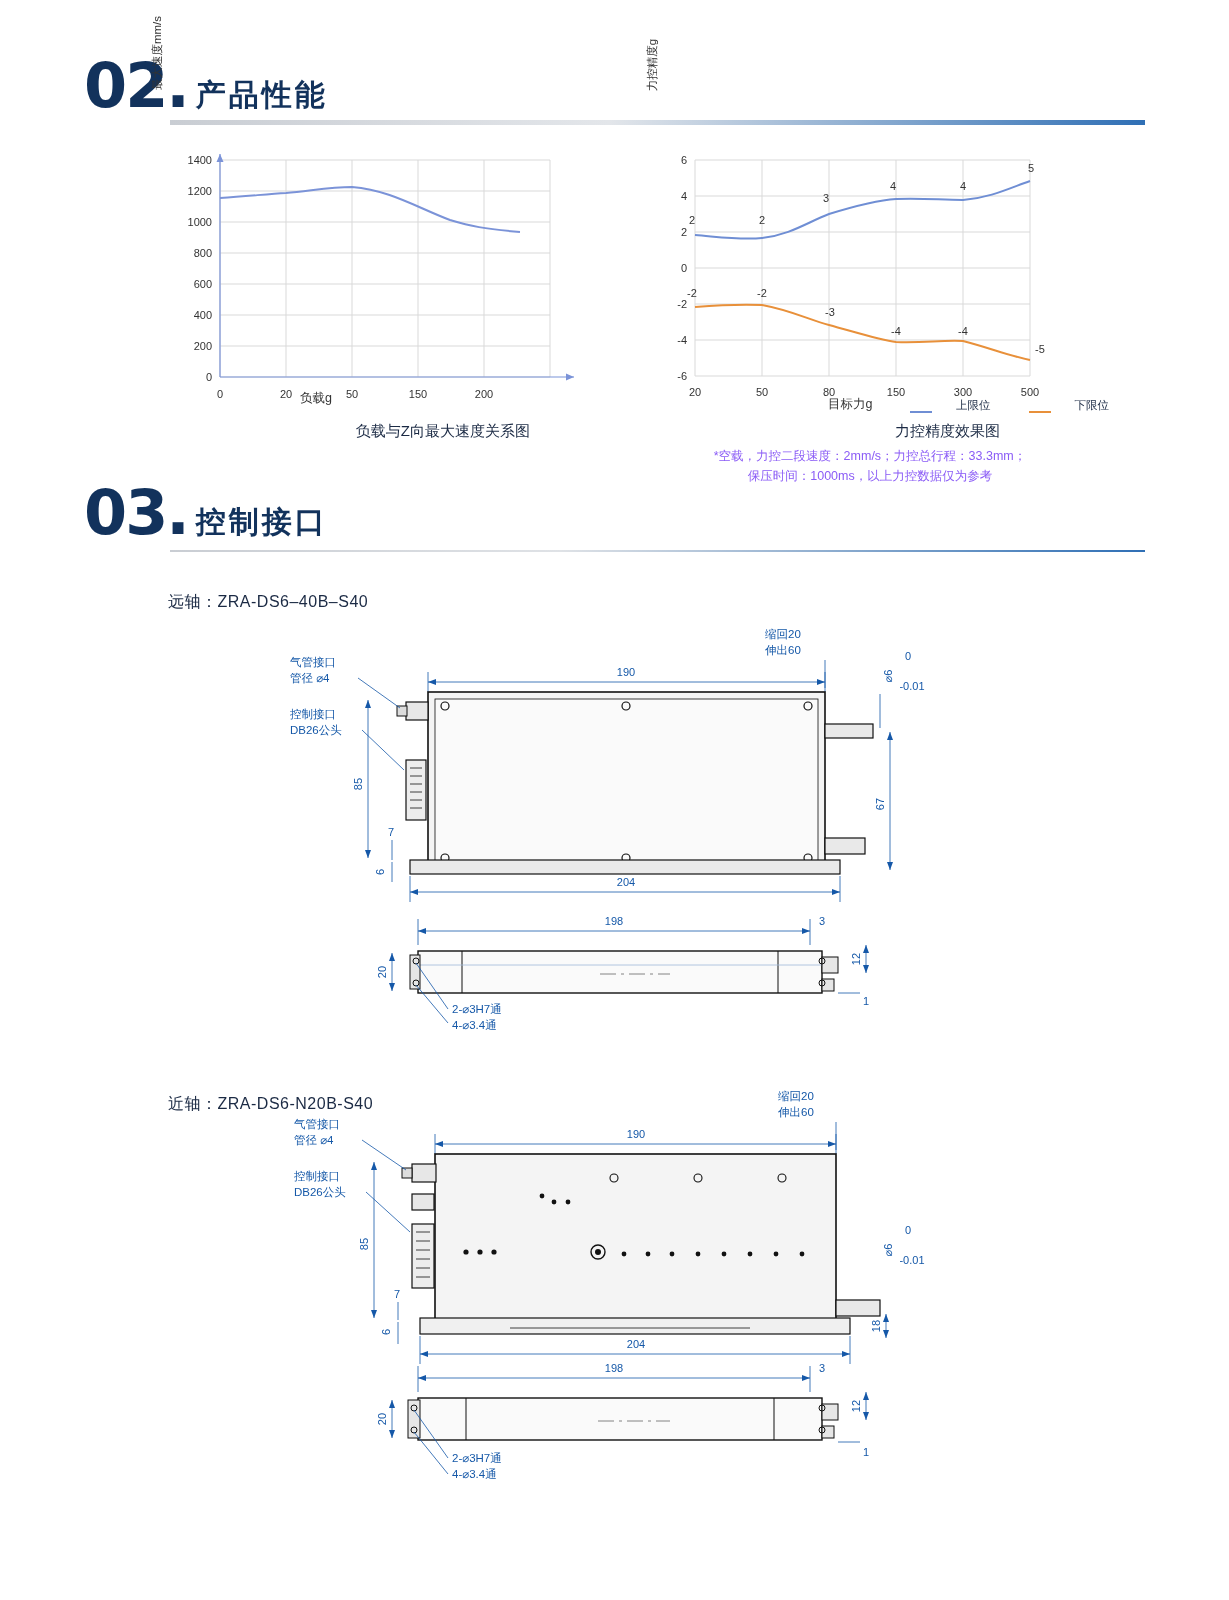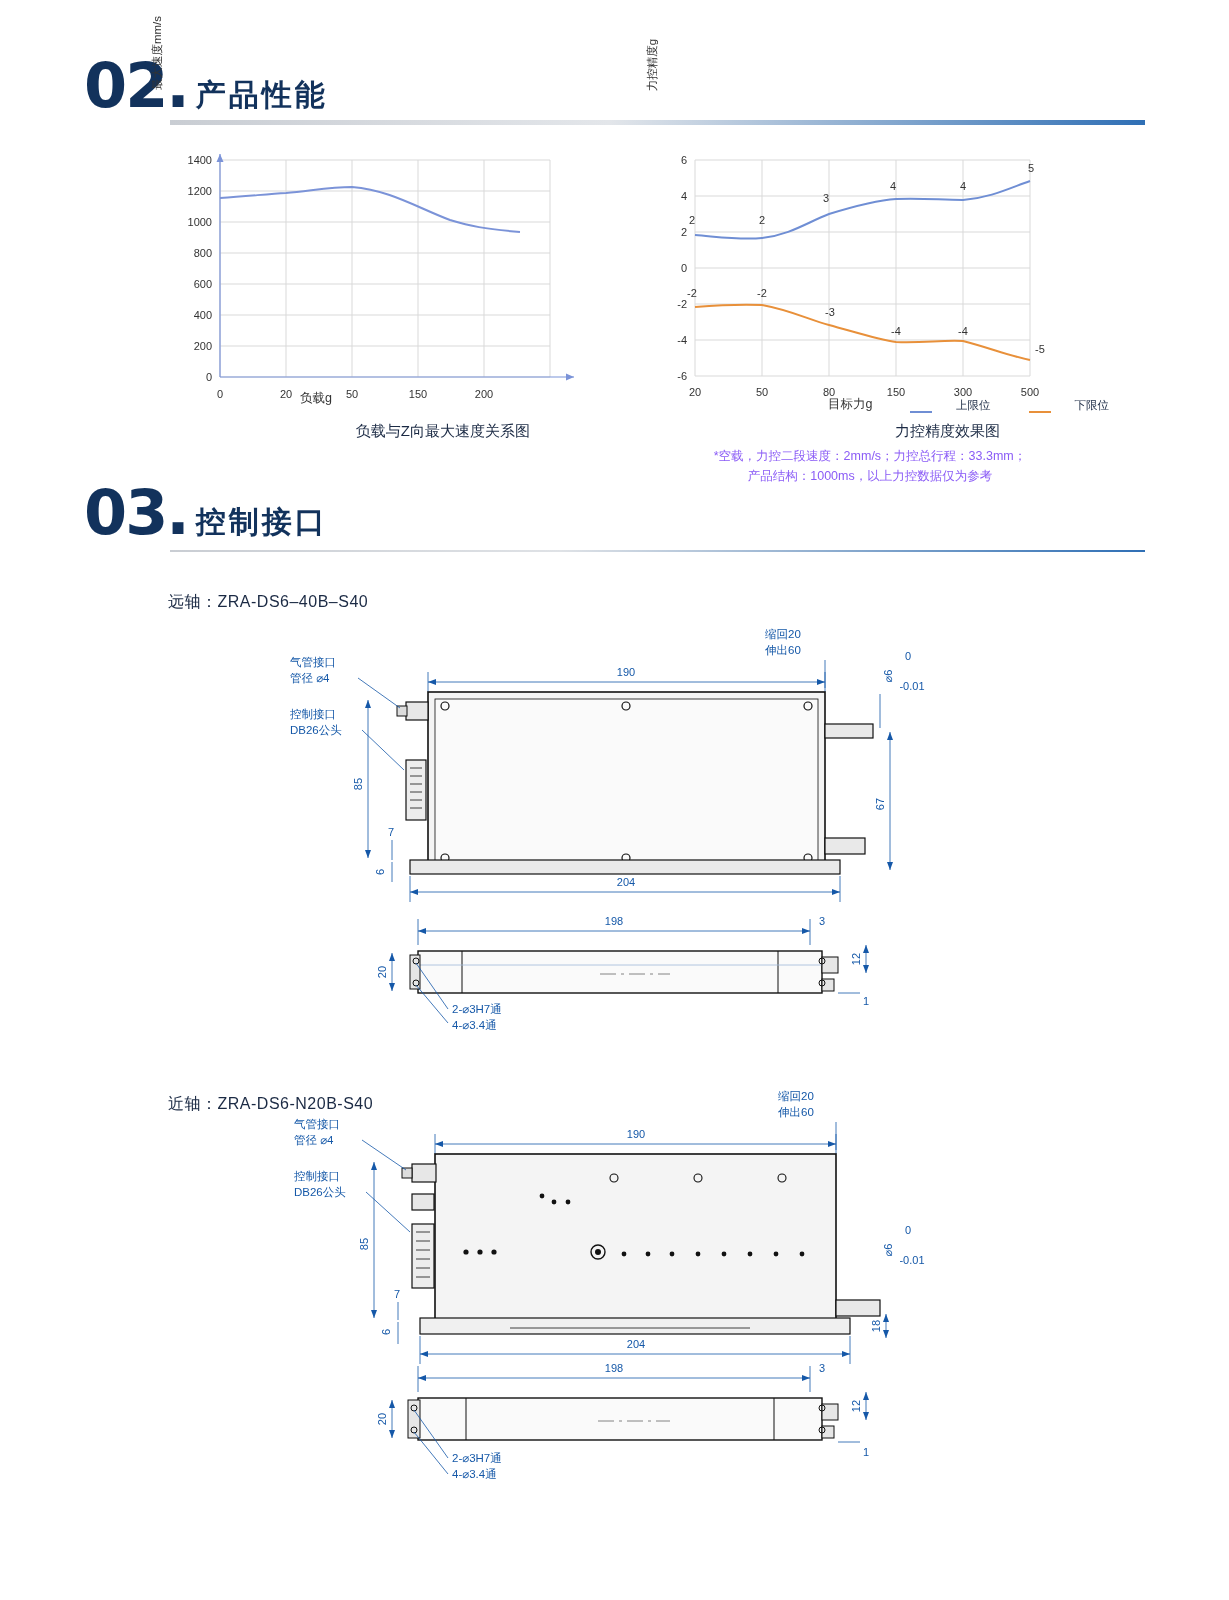--- a/index.html
+++ b/index.html
@@ -179,21 +179,21 @@
 
   <div style="position:absolute;left:910px;top:398px;display:flex;align-items:flex-end;gap:24px;font-size:11.5px;color:#1b2a44;">
     <span style="display:inline-block;width:22px;height:2px;background:#6f8ed4;"></span>
     <span>上限位</span>
     <span style="display:inline-block;width:22px;height:2px;background:#e8903a;margin-left:14px;"></span>
     <span>下限位</span>
   </div>
 
   <div class="chart-caption" style="left:740px;top:422px;width:260px;">力控精度效果图</div>
   <div class="chart-note" style="left:640px;top:446px;width:460px;">*空载，力控二段速度：2mm/s；力控总行程：33.3mm；</div>
-  <div class="chart-note" style="left:640px;top:466px;width:460px;">产品结构：1000ms，以上力控数据仅为参考</div>
+  <div class="chart-note" style="left:640px;top:466px;width:460px;">保压时间：1000ms，以上力控数据仅为参考</div>
 
   <div class="section-head" style="left:84px;top:487px;">
     <span class="sec-num">03.</span>
     <span class="sec-title">控制接口</span>
   </div>
   <div class="sec-rule thin" style="left:170px;top:550px;width:975px;"></div>
 
   <div class="model-label" style="left:168px;top:592px;">远轴：ZRA-DS6–40B–S40</div>
 
   <div class="dwg" style="left:280px;top:620px;">

